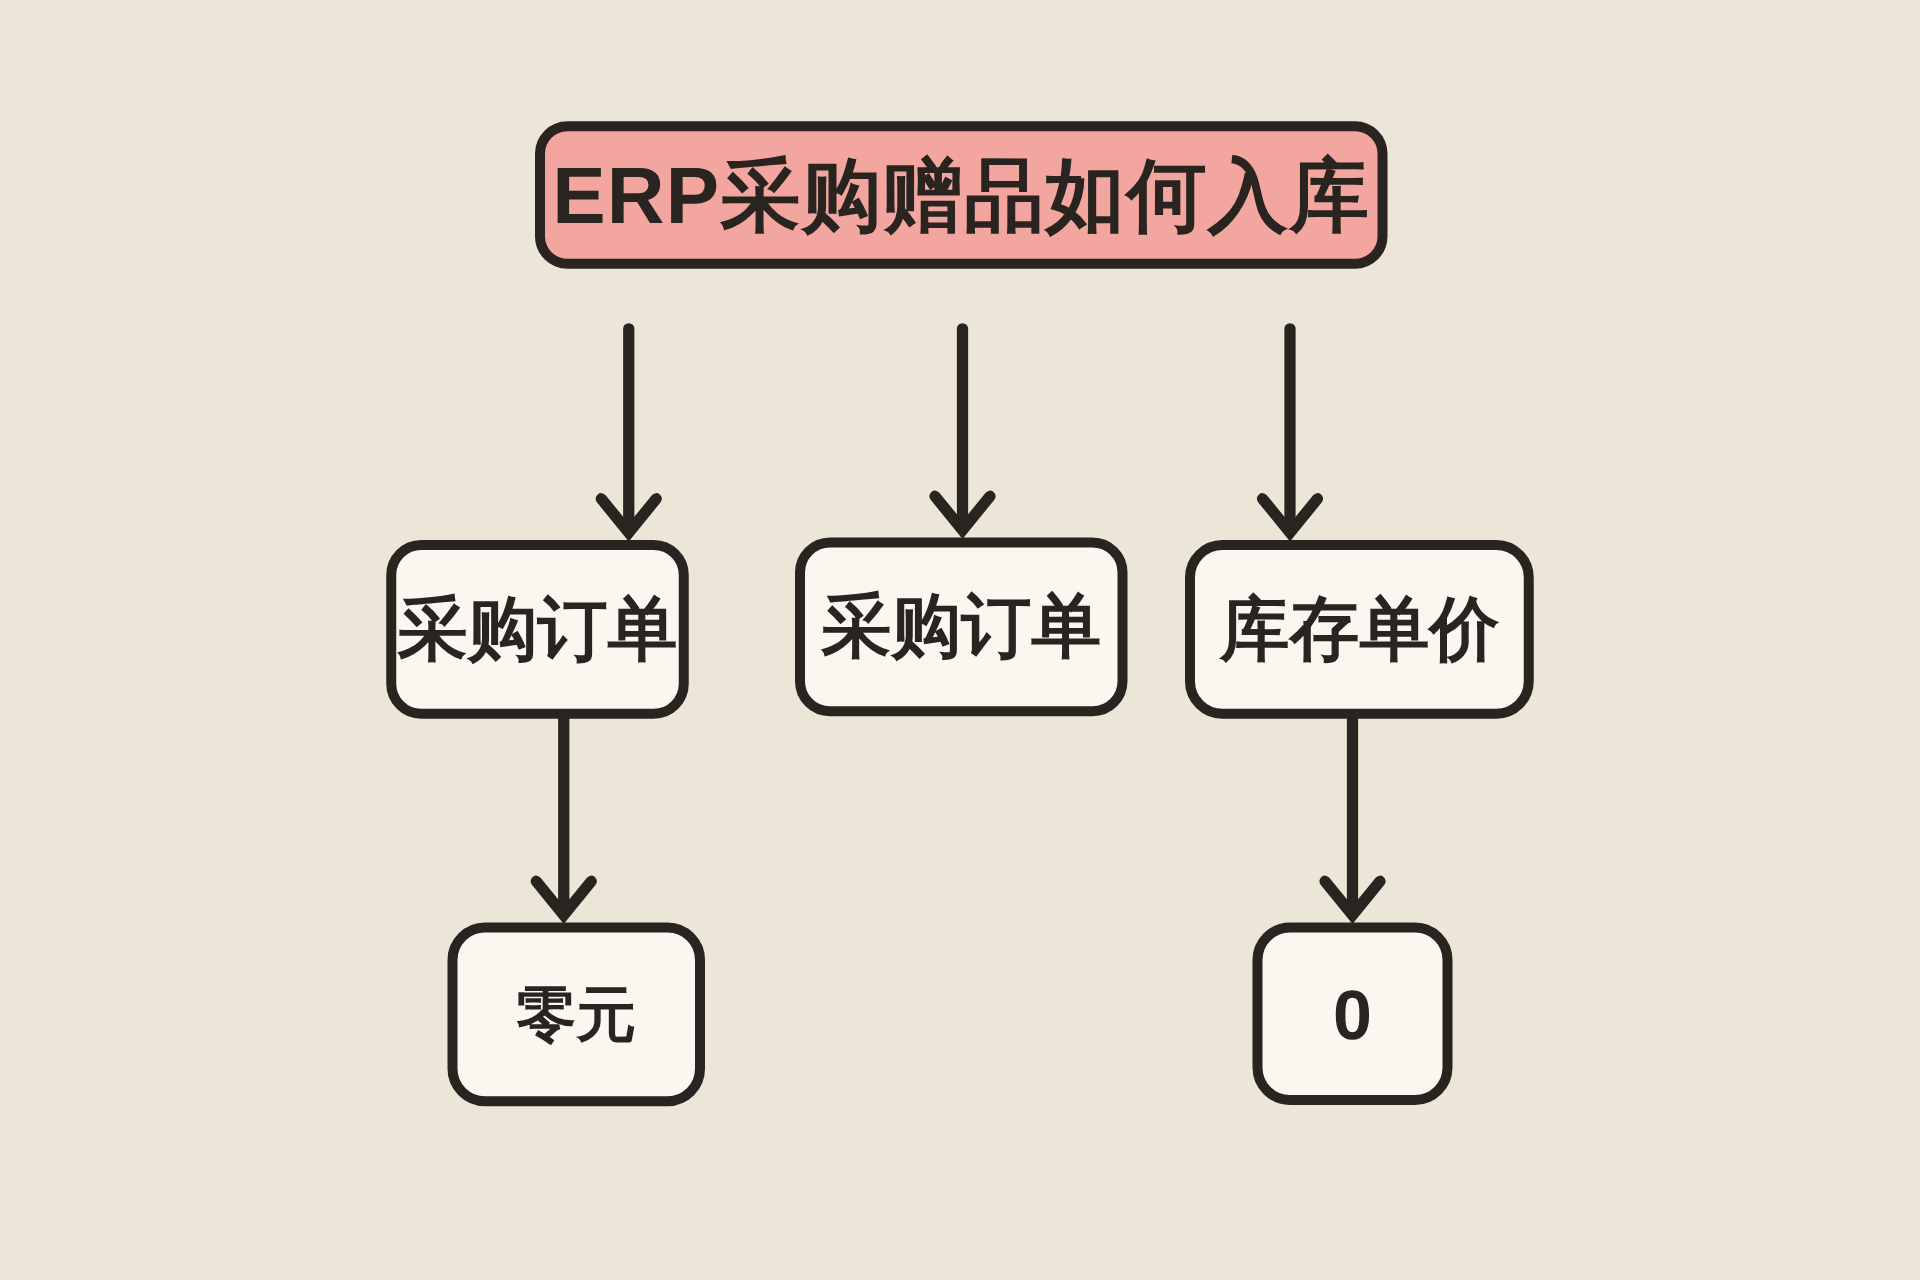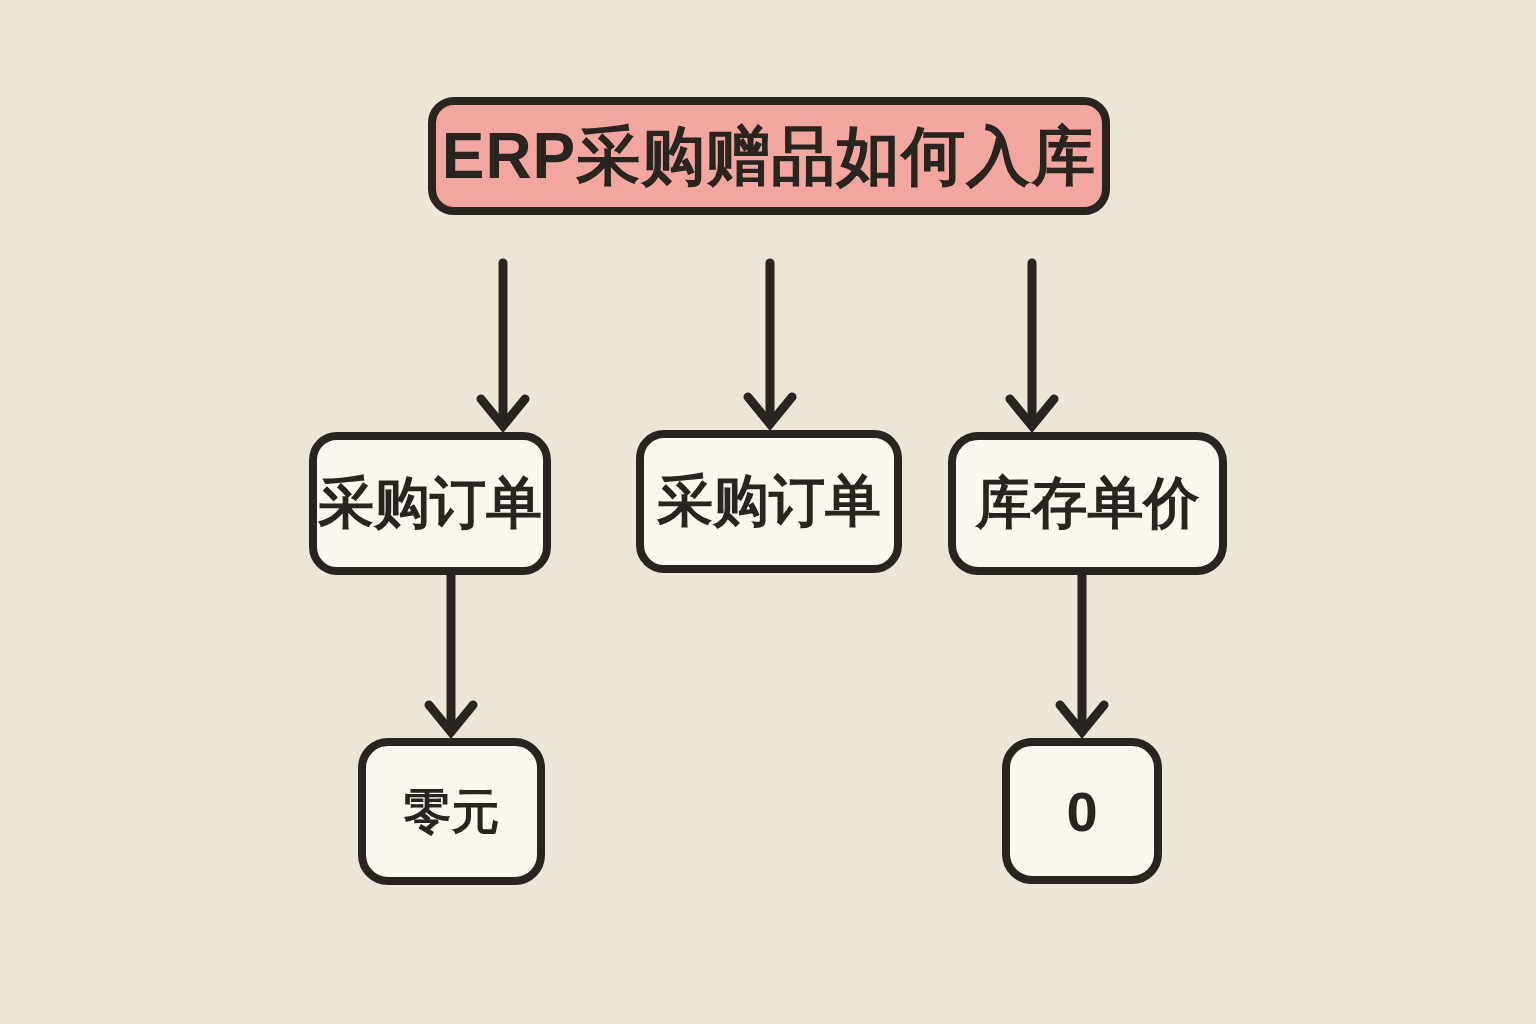--- a/index.html
+++ b/index.html
@@ -74,21 +74,21 @@
     left: 948px;
     top: 432px;
     width: 279px;
     height: 143px;
     border-radius: 30px;
     font-size: 56px;
   }
   .node-zero-yuan {
     left: 358px;
     top: 738px;
-    width: 187px;
+    width: 206px;
     height: 147px;
     border-radius: 30px;
     font-size: 48px;
   }
   .node-zero {
     left: 1002px;
     top: 738px;
     width: 160px;
     height: 146px;
     border-radius: 30px;

